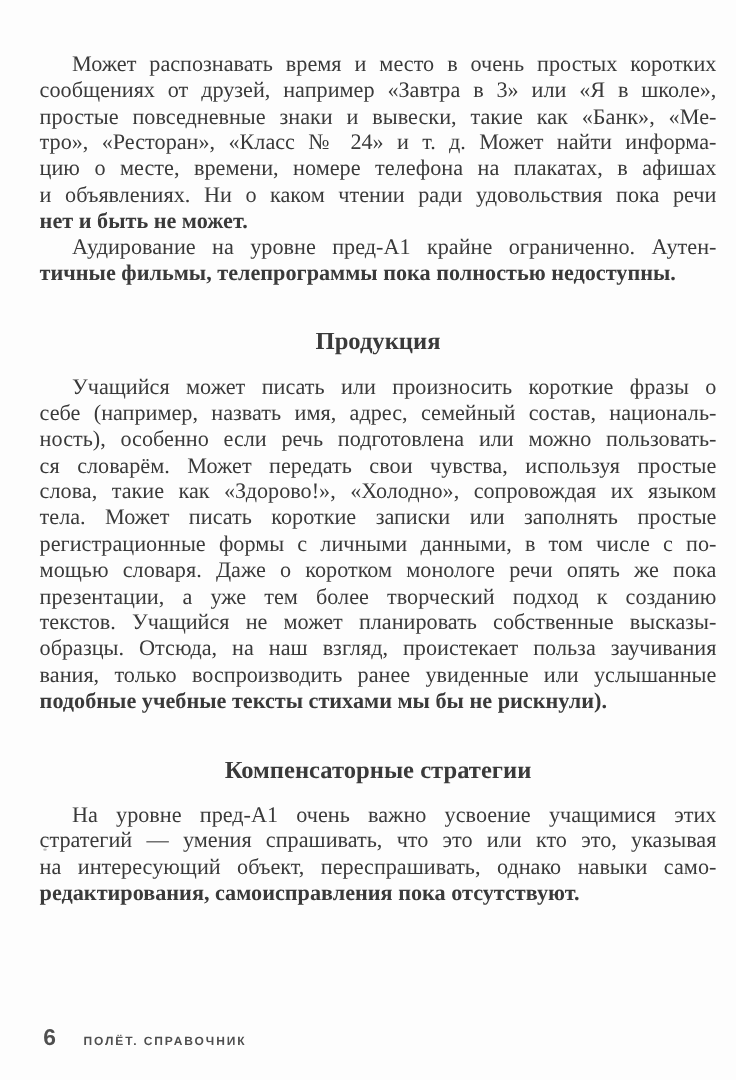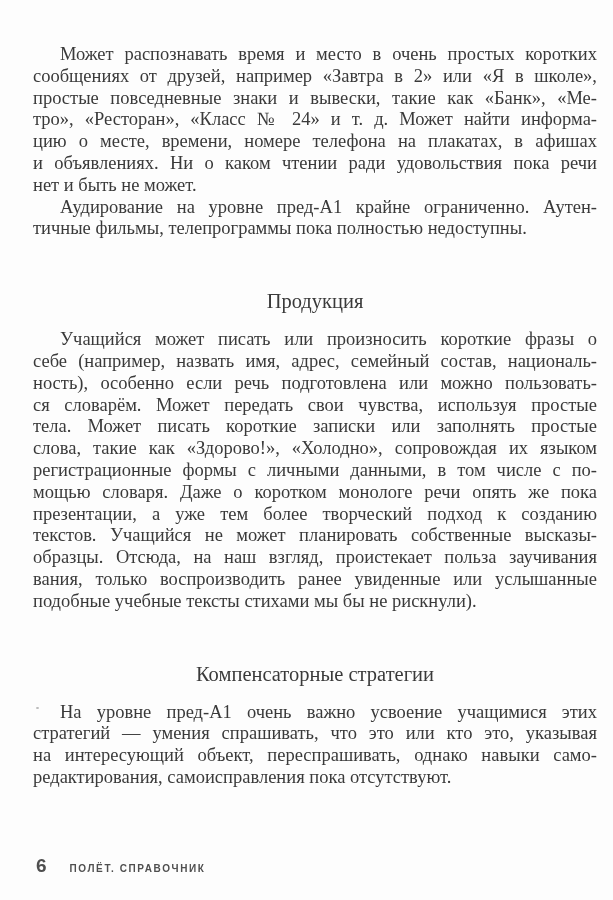--- a/index.html
+++ b/index.html
@@ -32,27 +32,28 @@
     text-align: justify;
     text-align-last: justify;
     white-space: normal;
     overflow: hidden;
   }
   .line.first {
     text-indent: 27px;
   }
   .line.last {
     text-align-last: left;
+    font-weight: bold;
   }
   .heading {
     font-size: 20.5px;
     line-height: 26px;
-    font-weight: normal;
+    font-weight: bold;
     text-align: center;
-    margin: 48px 0 15px 0;
+    margin: 32px 0 15px 0;
     color: #3a3a3a;
   }
   .footer {
     position: absolute;
     left: 36px;
     top: 855px;
     display: flex;
     align-items: baseline;
     gap: 23px;
     font-family: "Liberation Sans", sans-serif;
@@ -77,39 +78,39 @@
     border-radius: 50%;
   }
 </style>
 </head>
 <body>
 
 <div class="page">
   <main class="content">
       <div class="para">
         <div class="line first">Может распознавать время и место в очень простых коротких</div>
-        <div class="line">сообщениях от друзей, например «Завтра в 2» или «Я в школе»,</div>
+        <div class="line">сообщениях от друзей, например «Завтра в 3» или «Я в школе»,</div>
         <div class="line">простые повседневные знаки и вывески, такие как «Банк», «Ме-</div>
         <div class="line">тро», «Ресторан», «Класс № 24» и т. д. Может найти информа-</div>
         <div class="line">цию о месте, времени, номере телефона на плакатах, в афишах</div>
         <div class="line">и объявлениях. Ни о каком чтении ради удовольствия пока речи</div>
         <div class="line last">нет и быть не может.</div>
       </div>
       <div class="para">
         <div class="line first">Аудирование на уровне пред-А1 крайне ограниченно. Аутен-</div>
         <div class="line last">тичные фильмы, телепрограммы пока полностью недоступны.</div>
       </div>
       <h2 class="heading">Продукция</h2>
       <div class="para">
         <div class="line first">Учащийся может писать или произносить короткие фразы о</div>
         <div class="line">себе (например, назвать имя, адрес, семейный состав, националь-</div>
         <div class="line">ность), особенно если речь подготовлена или можно пользовать-</div>
         <div class="line">ся словарём. Может передать свои чувства, используя простые</div>
+        <div class="line">слова, такие как «Здорово!», «Холодно», сопровождая их языком</div>
         <div class="line">тела. Может писать короткие записки или заполнять простые</div>
-        <div class="line">слова, такие как «Здорово!», «Холодно», сопровождая их языком</div>
         <div class="line">регистрационные формы с личными данными, в том числе с по-</div>
         <div class="line">мощью словаря. Даже о коротком монологе речи опять же пока</div>
         <div class="line">презентации, а уже тем более творческий подход к созданию</div>
         <div class="line">текстов. Учащийся не может планировать собственные высказы-</div>
         <div class="line">образцы. Отсюда, на наш взгляд, проистекает польза заучивания</div>
         <div class="line">вания, только воспроизводить ранее увиденные или услышанные</div>
         <div class="line last">подобные учебные тексты стихами мы бы не рискнули).</div>
       </div>
       <h2 class="heading">Компенсаторные стратегии</h2>
       <div class="para">

